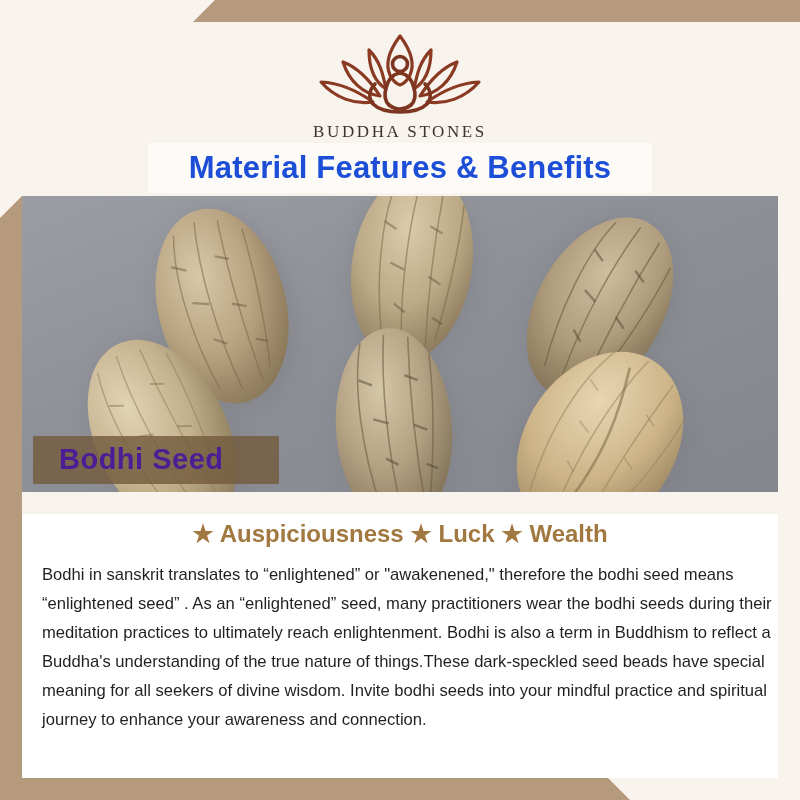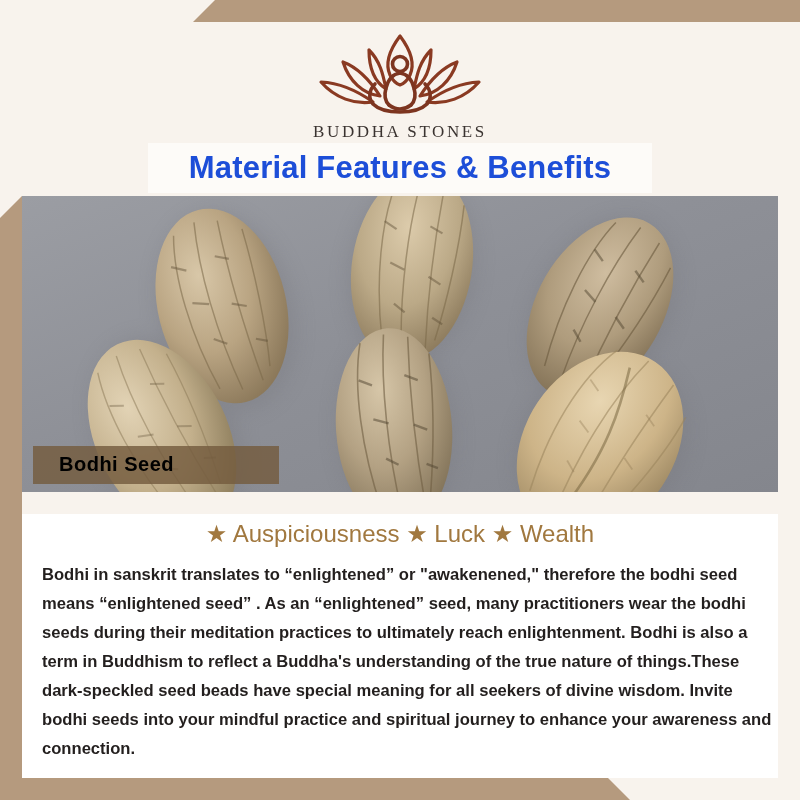--- a/index.html
+++ b/index.html
@@ -109,22 +109,22 @@
   
   .seed-label {
     position: absolute;
     left: 11px; bottom: 8px;
     min-width: 204px;
     padding: 7px 16px 8px 26px;
     background: rgba(116, 92, 62, 0.82);
     z-index: 5;
   }
   .seed-label-text {
-    color: #000000;
-    font-size: 20px;
+    color: #4c1d95;
+    font-size: 29px;
     font-weight: bold;
     letter-spacing: 0.5px;
     white-space: nowrap;
   }
 
   
   .content {
     position: absolute;
     left: 22px; top: 492px;
     width: 756px; height: 286px;
@@ -134,32 +134,32 @@
     position: absolute;
     left: 0; top: 0;
     width: 100%; height: 22px;
     background: #f8f3ed;
   }
   .benefits {
     position: absolute;
     left: 0; right: 0; top: 28px;
     text-align: center;
     font-size: 24px;
-    font-weight: normal;
+    font-weight: bold;
     color: #a1783f;
     white-space: nowrap;
   }
   .body-copy {
     position: absolute;
     left: 20px; right: 6px; top: 68px;
     font-size: 16.6px;
     line-height: 29px;
     color: #231f1e;
     text-align: left;
-    font-weight: 700;
+    font-weight: 400;
   }
 </style>
 </head>
 <body>
 
 <div class="poster">
 
   <div class="frame-top"></div>
   <div class="frame-right"></div>
   <div class="frame-bottom"></div>

